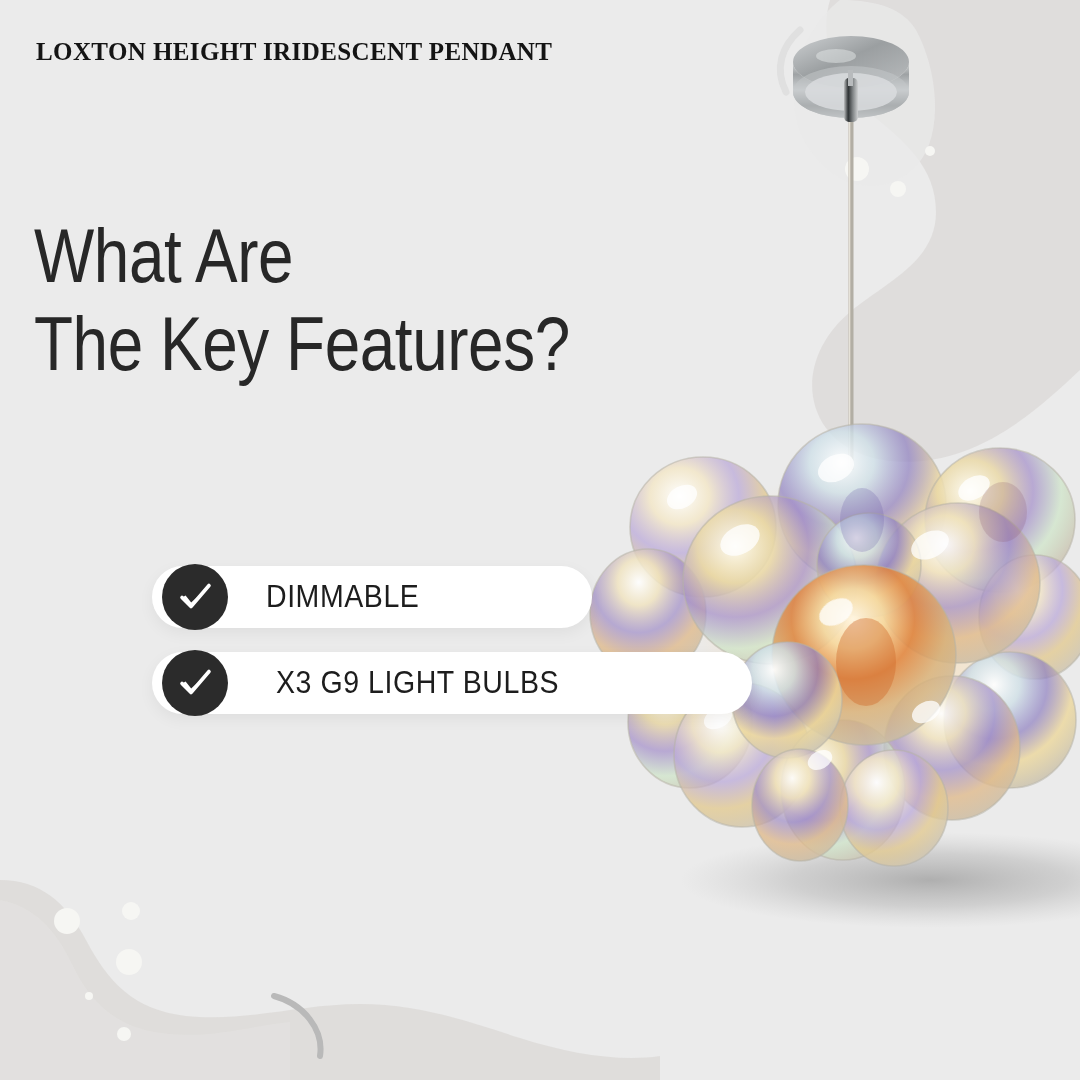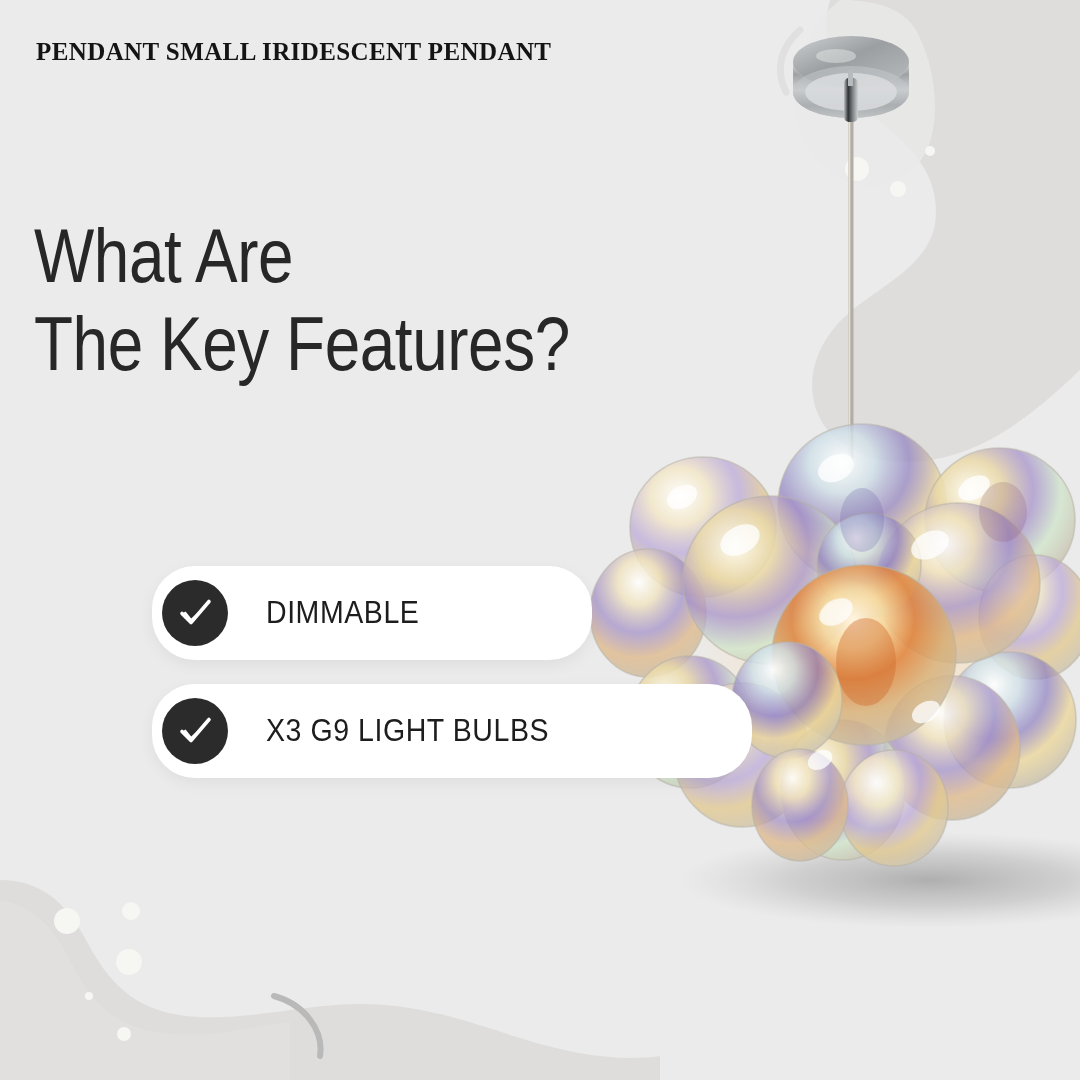--- a/index.html
+++ b/index.html
@@ -38,21 +38,21 @@
     transform:scaleX(0.84);
     transform-origin:left top;
     white-space:nowrap;
   }
   .headline .line { display:block; }
 
   
   .features { position:absolute; left:152px; top:566px; }
   .feature-pill {
     position:relative;
-    height:94px;
+    height:62px;
     margin-bottom:24px;
     background:#ffffff;
     border-radius:43px;
     display:flex;
     align-items:center;
     padding-left:10px;
     box-shadow:0 5px 16px rgba(0,0,0,0.055);
     width:max-content;
     min-width:300px;
   }
@@ -70,21 +70,21 @@
     color:#1d1d1d;
     font-size:31px;
     font-weight:300;
     letter-spacing:0.6px;
     transform:scaleX(0.92);
     transform-origin:left center;
     white-space:nowrap;
   }
   .pill-w1 { min-width:440px; }
   .pill-w2 { min-width:505px; }
-  .pill-w3 { min-width:600px; }
+  .pill-w3 { min-width:600px;gap:10px; }
   .pill-w4 { min-width:682px; }
 
   
   #lamp-layer { position:absolute; inset:0; width:1080px; height:1080px; pointer-events:none; }
 </style>
 </head>
 <body>
 
 <svg id="bg-layer" viewBox="0 0 1080 1080" xmlns="http://www.w3.org/2000/svg">
   <rect x="0" y="0" width="1080" height="1080" fill="#ebebeb"></rect>
@@ -246,21 +246,21 @@
     <ellipse cx="820" cy="760" rx="13" ry="9" transform="rotate(-28 820 760)"></ellipse>
   </g>
 
   <g opacity="0.55">
     <ellipse cx="866" cy="662" rx="30" ry="44" fill="#cf6a2a" opacity="0.75"></ellipse>
     <ellipse cx="862" cy="520" rx="22" ry="32" fill="#6d5ea8" opacity="0.45"></ellipse>
     <ellipse cx="1003" cy="512" rx="24" ry="30" fill="#8b5a6d" opacity="0.4"></ellipse>
   </g>
 </svg>
 
-<div class="product-title">PENDANT SMALL IRIDESCENT PENDANT</div>
+<div class="product-title">LOXTON HEIGHT IRIDESCENT PENDANT</div>
 
 <h1 class="headline">
   <span class="line">What Are</span>
   <span class="line">The Key Features?</span>
 </h1>
 
 <div class="features">
 
   <div class="feature-pill pill-w1">
     <span class="check-badge">

